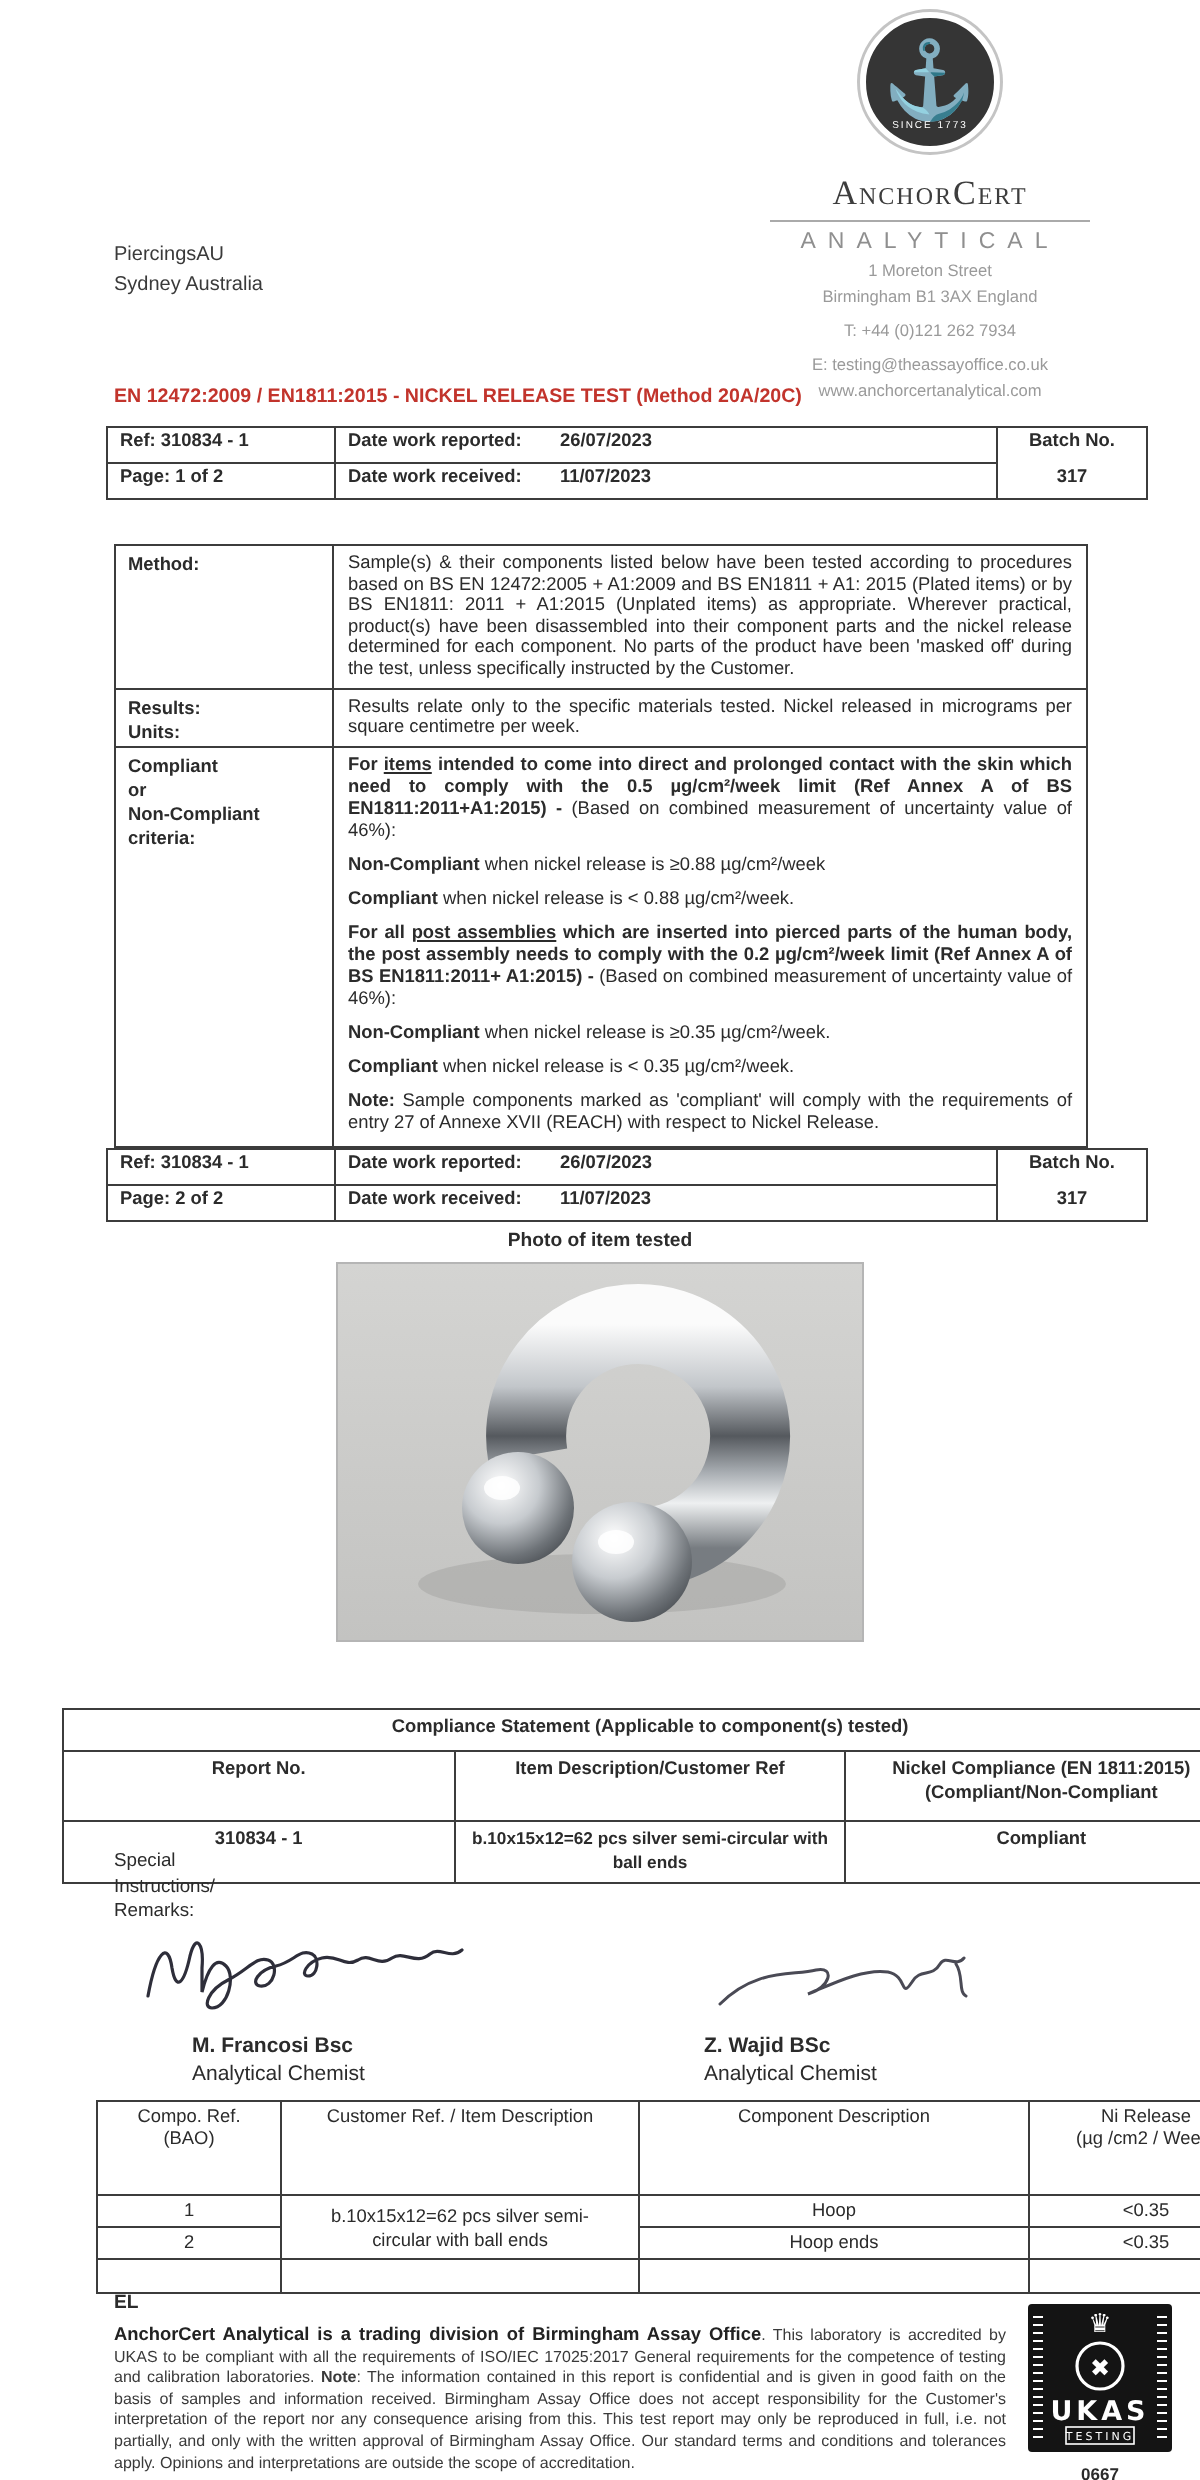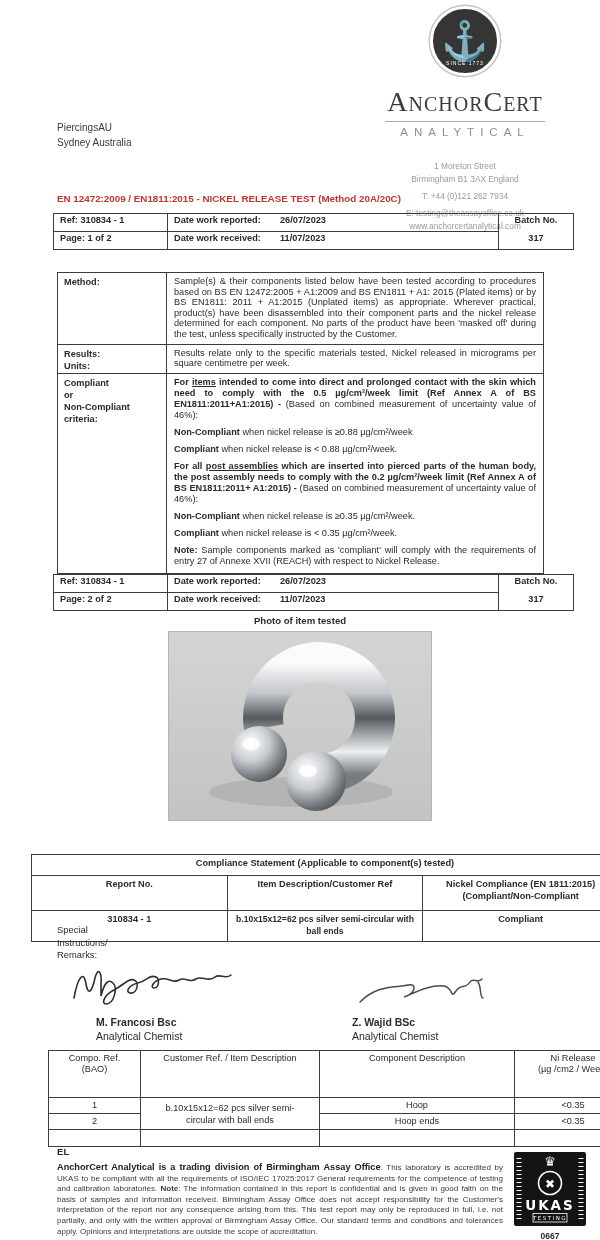--- a/index.html
+++ b/index.html
@@ -8,24 +8,24 @@
   .b{font-weight:bold;}
   .u{text-decoration:underline;}
   
   .customer{position:absolute;left:57px;top:120px;font-size:10px;color:#3a3a3a;line-height:15px;}
   .logo-block{position:absolute;left:330px;top:6px;width:270px;text-align:center;}
   .logo-circle{position:relative;display:inline-block;width:64px;height:64px;border-radius:50%;
         background:#353535;border:3px solid #fff;box-shadow:0 0 0 1.5px #c4c4c4;}
   .anchor-glyph{position:absolute;left:0;right:0;top:2px;font-size:38px;color:#fff;line-height:60px;}
   .since{position:absolute;left:0;right:0;bottom:7px;font-size:5px;letter-spacing:1px;color:#fff;}
   .brand{margin-top:6px;font-family:"Liberation Serif",serif;font-variant:small-caps;
-        font-size:28px;letter-spacing:1px;color:#3d3d3d;}
+        font-size:17px;letter-spacing:1px;color:#3d3d3d;}
   .brand-rule{width:160px;height:1px;background:#aaa;margin:3px auto 4px auto;}
   .brand-sub{font-size:11.5px;letter-spacing:6px;color:#8f8f8f;}
-  .address{margin-top:22px;font-size:8.3px;color:#9a9a9a;line-height:13px;}
+  .address{margin-top:2px;font-size:8.3px;color:#9a9a9a;line-height:13px;}
   .address .gap{margin-top:4px;}
   
   .doc-title{position:absolute;left:57px;top:193px;font-size:9.8px;font-weight:bold;color:#c2342c;}
   
   table{border-collapse:collapse;}
   td{border:1px solid #3c3c3c;vertical-align:top;font-size:9.2px;padding:1px 6px;}
   .ref-table{position:absolute;left:53px;width:487px;table-layout:fixed;padding-left:12px;}
   .ref-table td{height:15px;}
   .ref-table .c1{width:101px;font-weight:bold;}
   .ref-table .c2{width:318px;font-weight:bold;}

